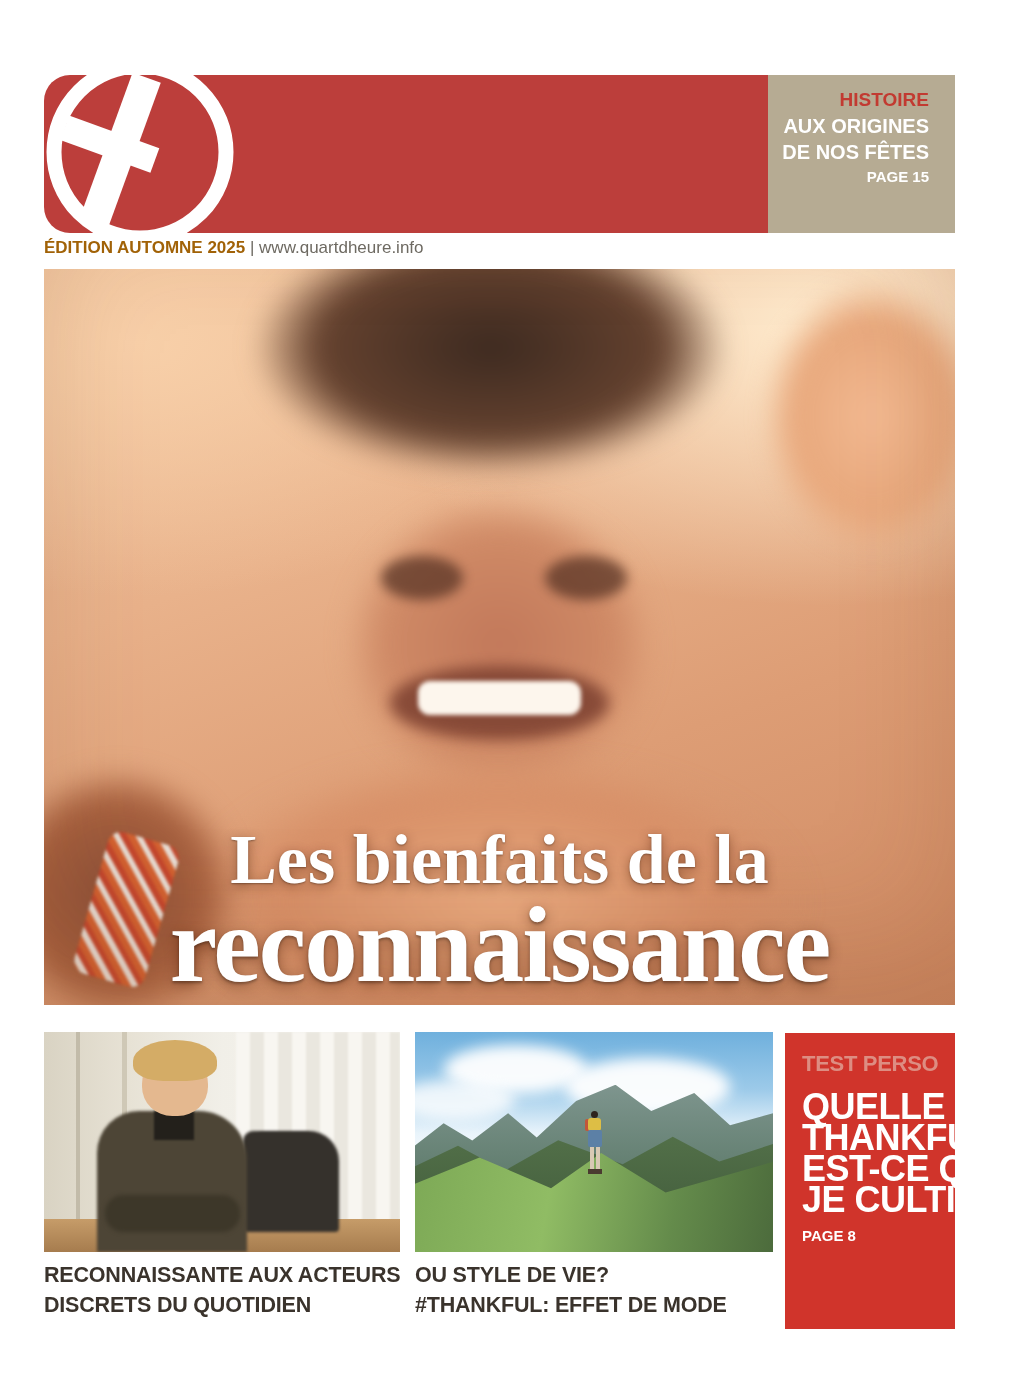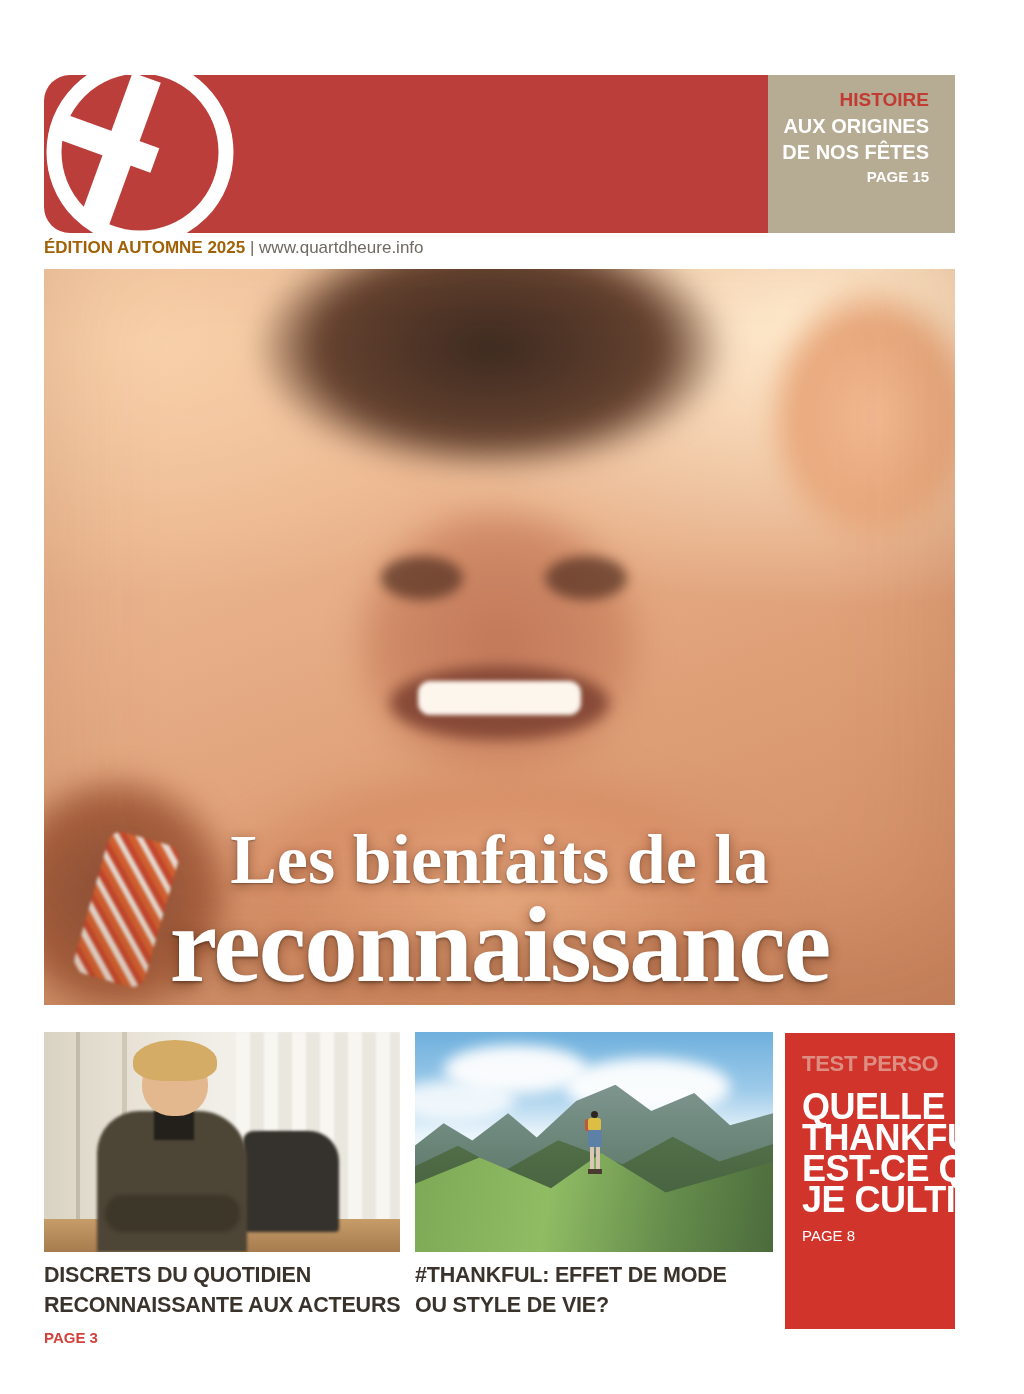--- a/index.html
+++ b/index.html
@@ -136,21 +136,21 @@
 
   .testperso-box {
     position:absolute; left:785px; top:1033px; width:170px; height:296px;
     background:#d0342b; padding:20px 14px 0 17px;
   }
   .tp-kicker { font-size:22px; font-weight:bold; color:#dd8d82; line-height:1;
     letter-spacing:-.3px; white-space:nowrap; }
   .tp-line { font-size:36px; font-weight:bold; color:#ffffff; line-height:31px;
     letter-spacing:-.5px; white-space:nowrap; }
   .tp-title { margin-top:16px; }
-  .tp-page { margin-top:12px; font-size:15px; font-weight:normal; color:#ffffff; }
+  .tp-page { margin-top:12px; font-size:15px; font-weight:bold; color:#ffffff; }
 </style>
 </head>
 <body>
 
 <div class="page">
 
   <div class="masthead-band">
     <svg class="logo-svg" width="300" height="158" viewBox="0 0 300 158">
       <circle cx="96" cy="77" r="86" fill="none" stroke="#ffffff" stroke-width="15"></circle>
       <g transform="translate(76,76) rotate(20)" fill="#ffffff">
@@ -217,30 +217,29 @@
       <div class="hk-short"></div>
       <div class="hk-legL"></div>
       <div class="hk-legR"></div>
       <div class="hk-shoeL"></div>
       <div class="hk-shoeR"></div>
     </div>
   </div>
 
   <div class="caption caption-left">
     <div class="caption-title">
+      <div>RECONNAISSANTE AUX ACTEURS</div>
       <div>DISCRETS DU QUOTIDIEN</div>
-      <div>RECONNAISSANTE AUX ACTEURS</div>
-    </div>
-    <div class="caption-page">PAGE 3</div>
+    </div>
   </div>
 
   <div class="caption caption-middle">
     <div class="caption-title">
+      <div>OU STYLE DE VIE?</div>
       <div>#THANKFUL: EFFET DE MODE</div>
-      <div>OU STYLE DE VIE?</div>
     </div>
   </div>
 
   <div class="testperso-box">
     <div class="tp-kicker">TEST PERSO</div>
     <div class="tp-title">
       <div class="tp-line">QUELLE</div>
       <div class="tp-line">THANKFUL</div>
       <div class="tp-line">EST-CE QUE</div>
       <div class="tp-line">JE CULTIVE?</div>

